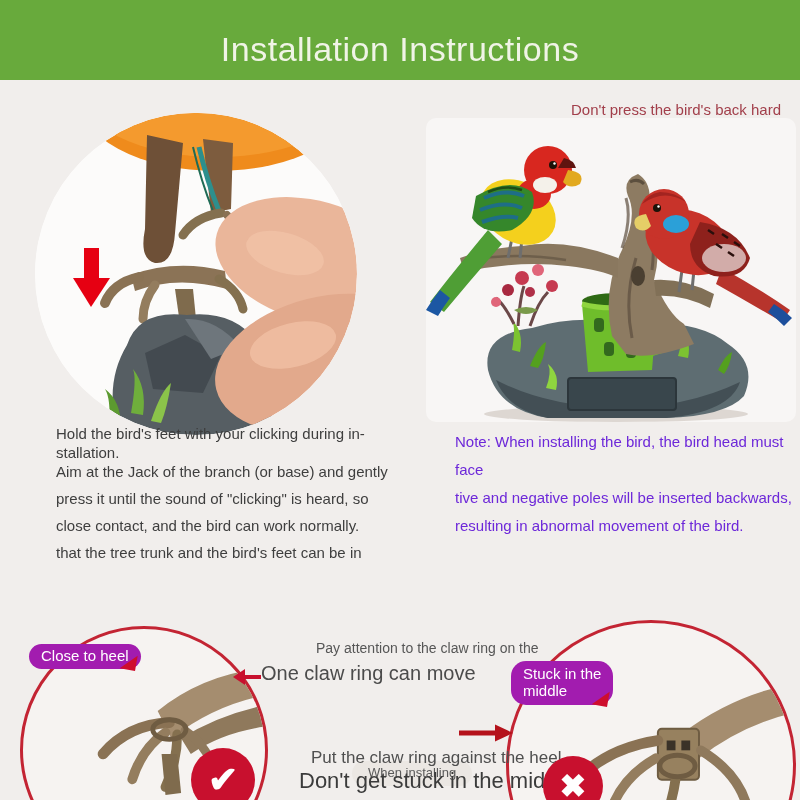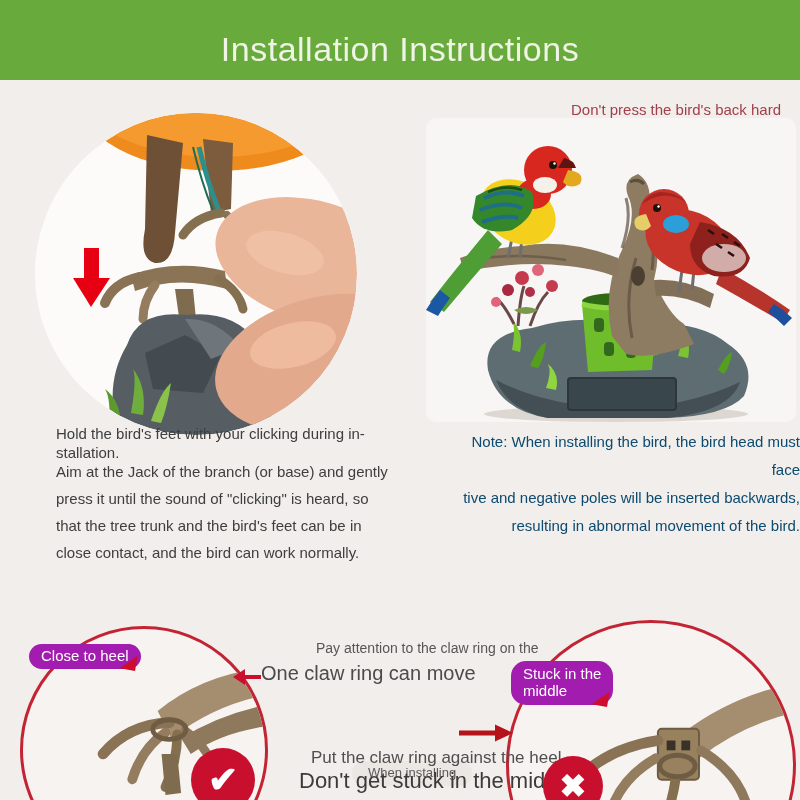--- a/index.html
+++ b/index.html
@@ -25,21 +25,21 @@
   .photo-circle svg{display:block;width:100%;height:100%;}
 
   
   .birds-photo{position:absolute;left:426px;top:118px;width:370px;height:304px;}
   .birds-photo svg{display:block;width:100%;height:100%;}
 
   
   .step1-text{position:absolute;left:56px;top:424px;width:345px;font-size:15px;color:#3e3e3e;}
   .step1-text .ln{line-height:19px;}
   .step1-text .ln.sp{margin-top:8px;}
-  .note-text{position:absolute;left:455px;top:428px;width:345px;font-size:15px;color:#0c4a6e;text-align:right;}
+  .note-text{position:absolute;left:455px;top:428px;width:345px;font-size:15px;color:#6d28d9;}
   .note-text .ln{line-height:28px;}
 
   
   .claw-circle{position:absolute;border-radius:50%;border:3px solid #c32433;overflow:hidden;background:#f6f3f1;box-sizing:border-box;}
   .claw-circle.left{left:20px;top:626px;width:248px;height:248px;}
   .claw-circle.right{left:506px;top:620px;width:290px;height:290px;}
   .claw-circle svg{display:block;width:100%;height:100%;}
 
   .bubble{position:absolute;background:#a21caf;color:#fff;font-size:15px;border-radius:13px;padding:3px 12px 5px;z-index:5;}
   .bubble:after{content:"";position:absolute;width:0;height:0;border:11px solid transparent;border-top-color:#ce0e2d;right:-5px;bottom:-13px;transform:rotate(-35deg);}
@@ -199,22 +199,22 @@
           <circle cx="232.5" cy="88.5" r="1.2" fill="#fff"></circle>
       </g>
     </svg>
   </div>
 
   <div class="step1-text">
     <div class="ln">Hold the bird's feet with your clicking during in-</div>
     <div class="ln">stallation.</div>
     <div class="ln">Aim at the Jack of the branch (or base) and gently</div>
     <div class="ln sp">press it until the sound of "clicking" is heard, so</div>
+    <div class="ln sp">close contact, and the bird can work normally.</div>
     <div class="ln sp">that the tree trunk and the bird's feet can be in</div>
-    <div class="ln sp">close contact, and the bird can work normally.</div>
   </div>
 
   <div class="note-text">
     <div class="ln">Note: When installing the bird, the bird head must face</div>
     <div class="ln">tive and negative poles will be inserted backwards,</div>
     <div class="ln">resulting in abnormal movement of the bird.</div>
   </div>
 
   <div class="claw-circle left">
     <svg viewBox="0 0 248 248">

